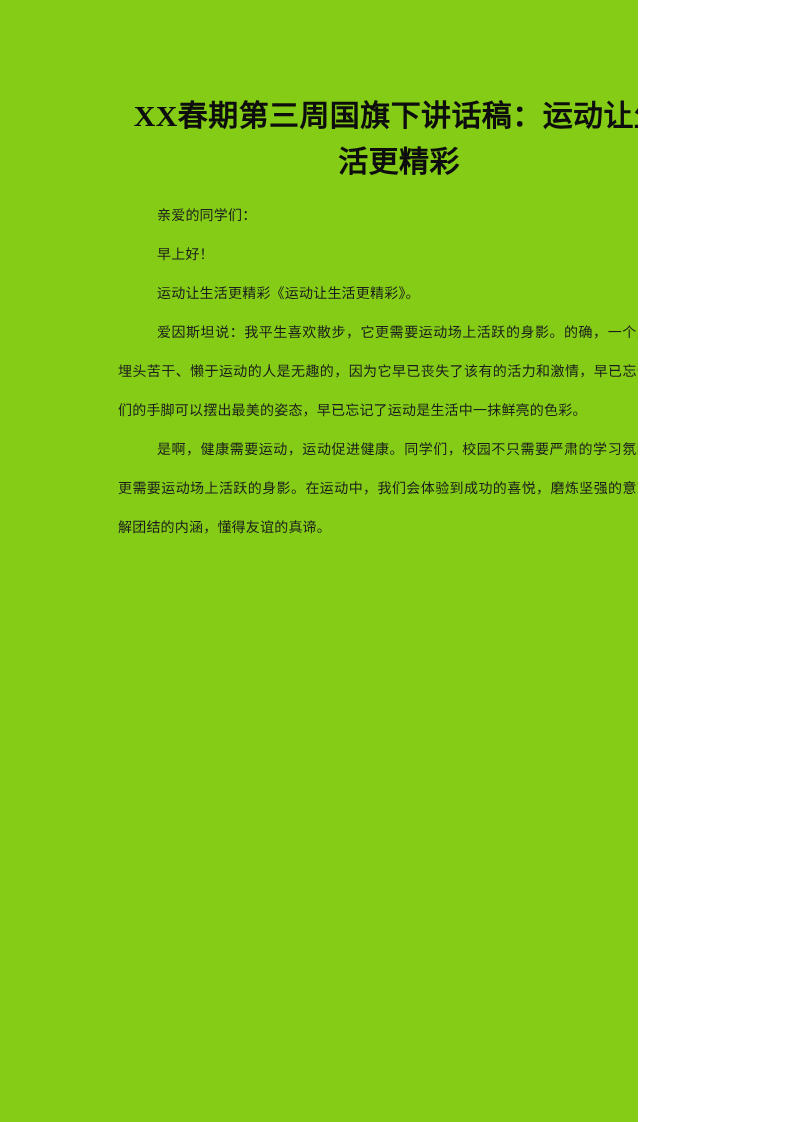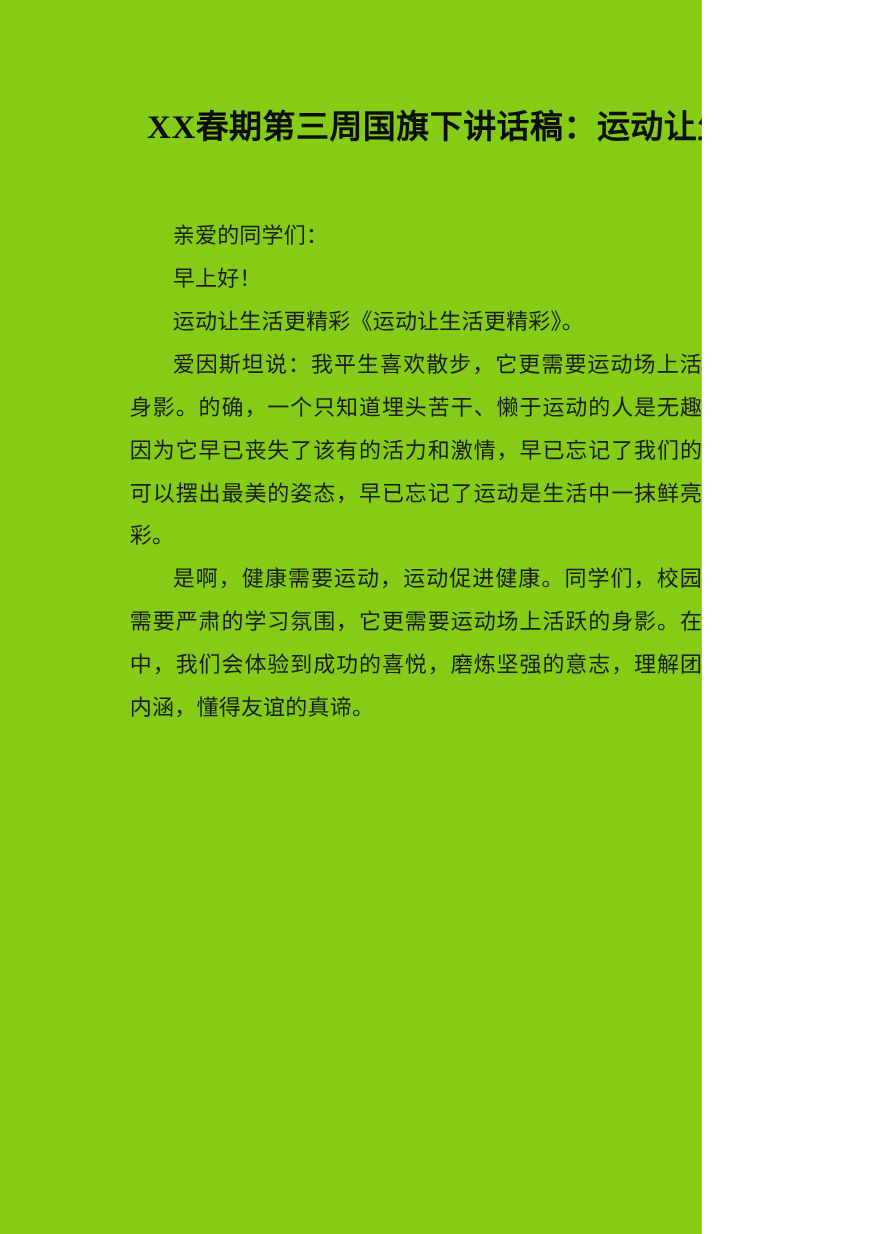--- a/index.html
+++ b/index.html
@@ -47,21 +47,21 @@
   .body-text {
     position: absolute;
     left: 0;
     top: 196px;
     width: 562px;
   }
 
   .para {
     margin: 0 0 0 0;
     padding: 0;
-    font-size: 20px;
+    font-size: 14px;
     line-height: 39px;
     text-align: justify;
     text-justify: inter-ideograph;
     text-indent: 39px;
     letter-spacing: 0.2px;
     color: #1c1c1c;
     word-break: break-all;
   }
 
   .para.tight {
@@ -70,20 +70,21 @@
 </style>
 </head>
 <body>
 
 <div class="page">
 
   <div class="doc-body">
 
     <h1 class="doc-title">
       <span>XX春期第三周国旗下讲话稿：运动让生</span><br>
+      <span>活更精彩</span>
     </h1>
 
     <div class="body-text">
       <p class="para tight">亲爱的同学们：</p>
       <p class="para tight">早上好！</p>
       <p class="para tight">运动让生活更精彩《运动让生活更精彩》。</p>
       <p class="para">爱因斯坦说：我平生喜欢散步，它更需要运动场上活跃的身影。的确，一个只知道埋头苦干、懒于运动的人是无趣的，因为它早已丧失了该有的活力和激情，早已忘记了我们的手脚可以摆出最美的姿态，早已忘记了运动是生活中一抹鲜亮的色彩。</p>
       <p class="para">是啊，健康需要运动，运动促进健康。同学们，校园不只需要严肃的学习氛围，它更需要运动场上活跃的身影。在运动中，我们会体验到成功的喜悦，磨炼坚强的意志，理解团结的内涵，懂得友谊的真谛。</p>
     </div>
 

